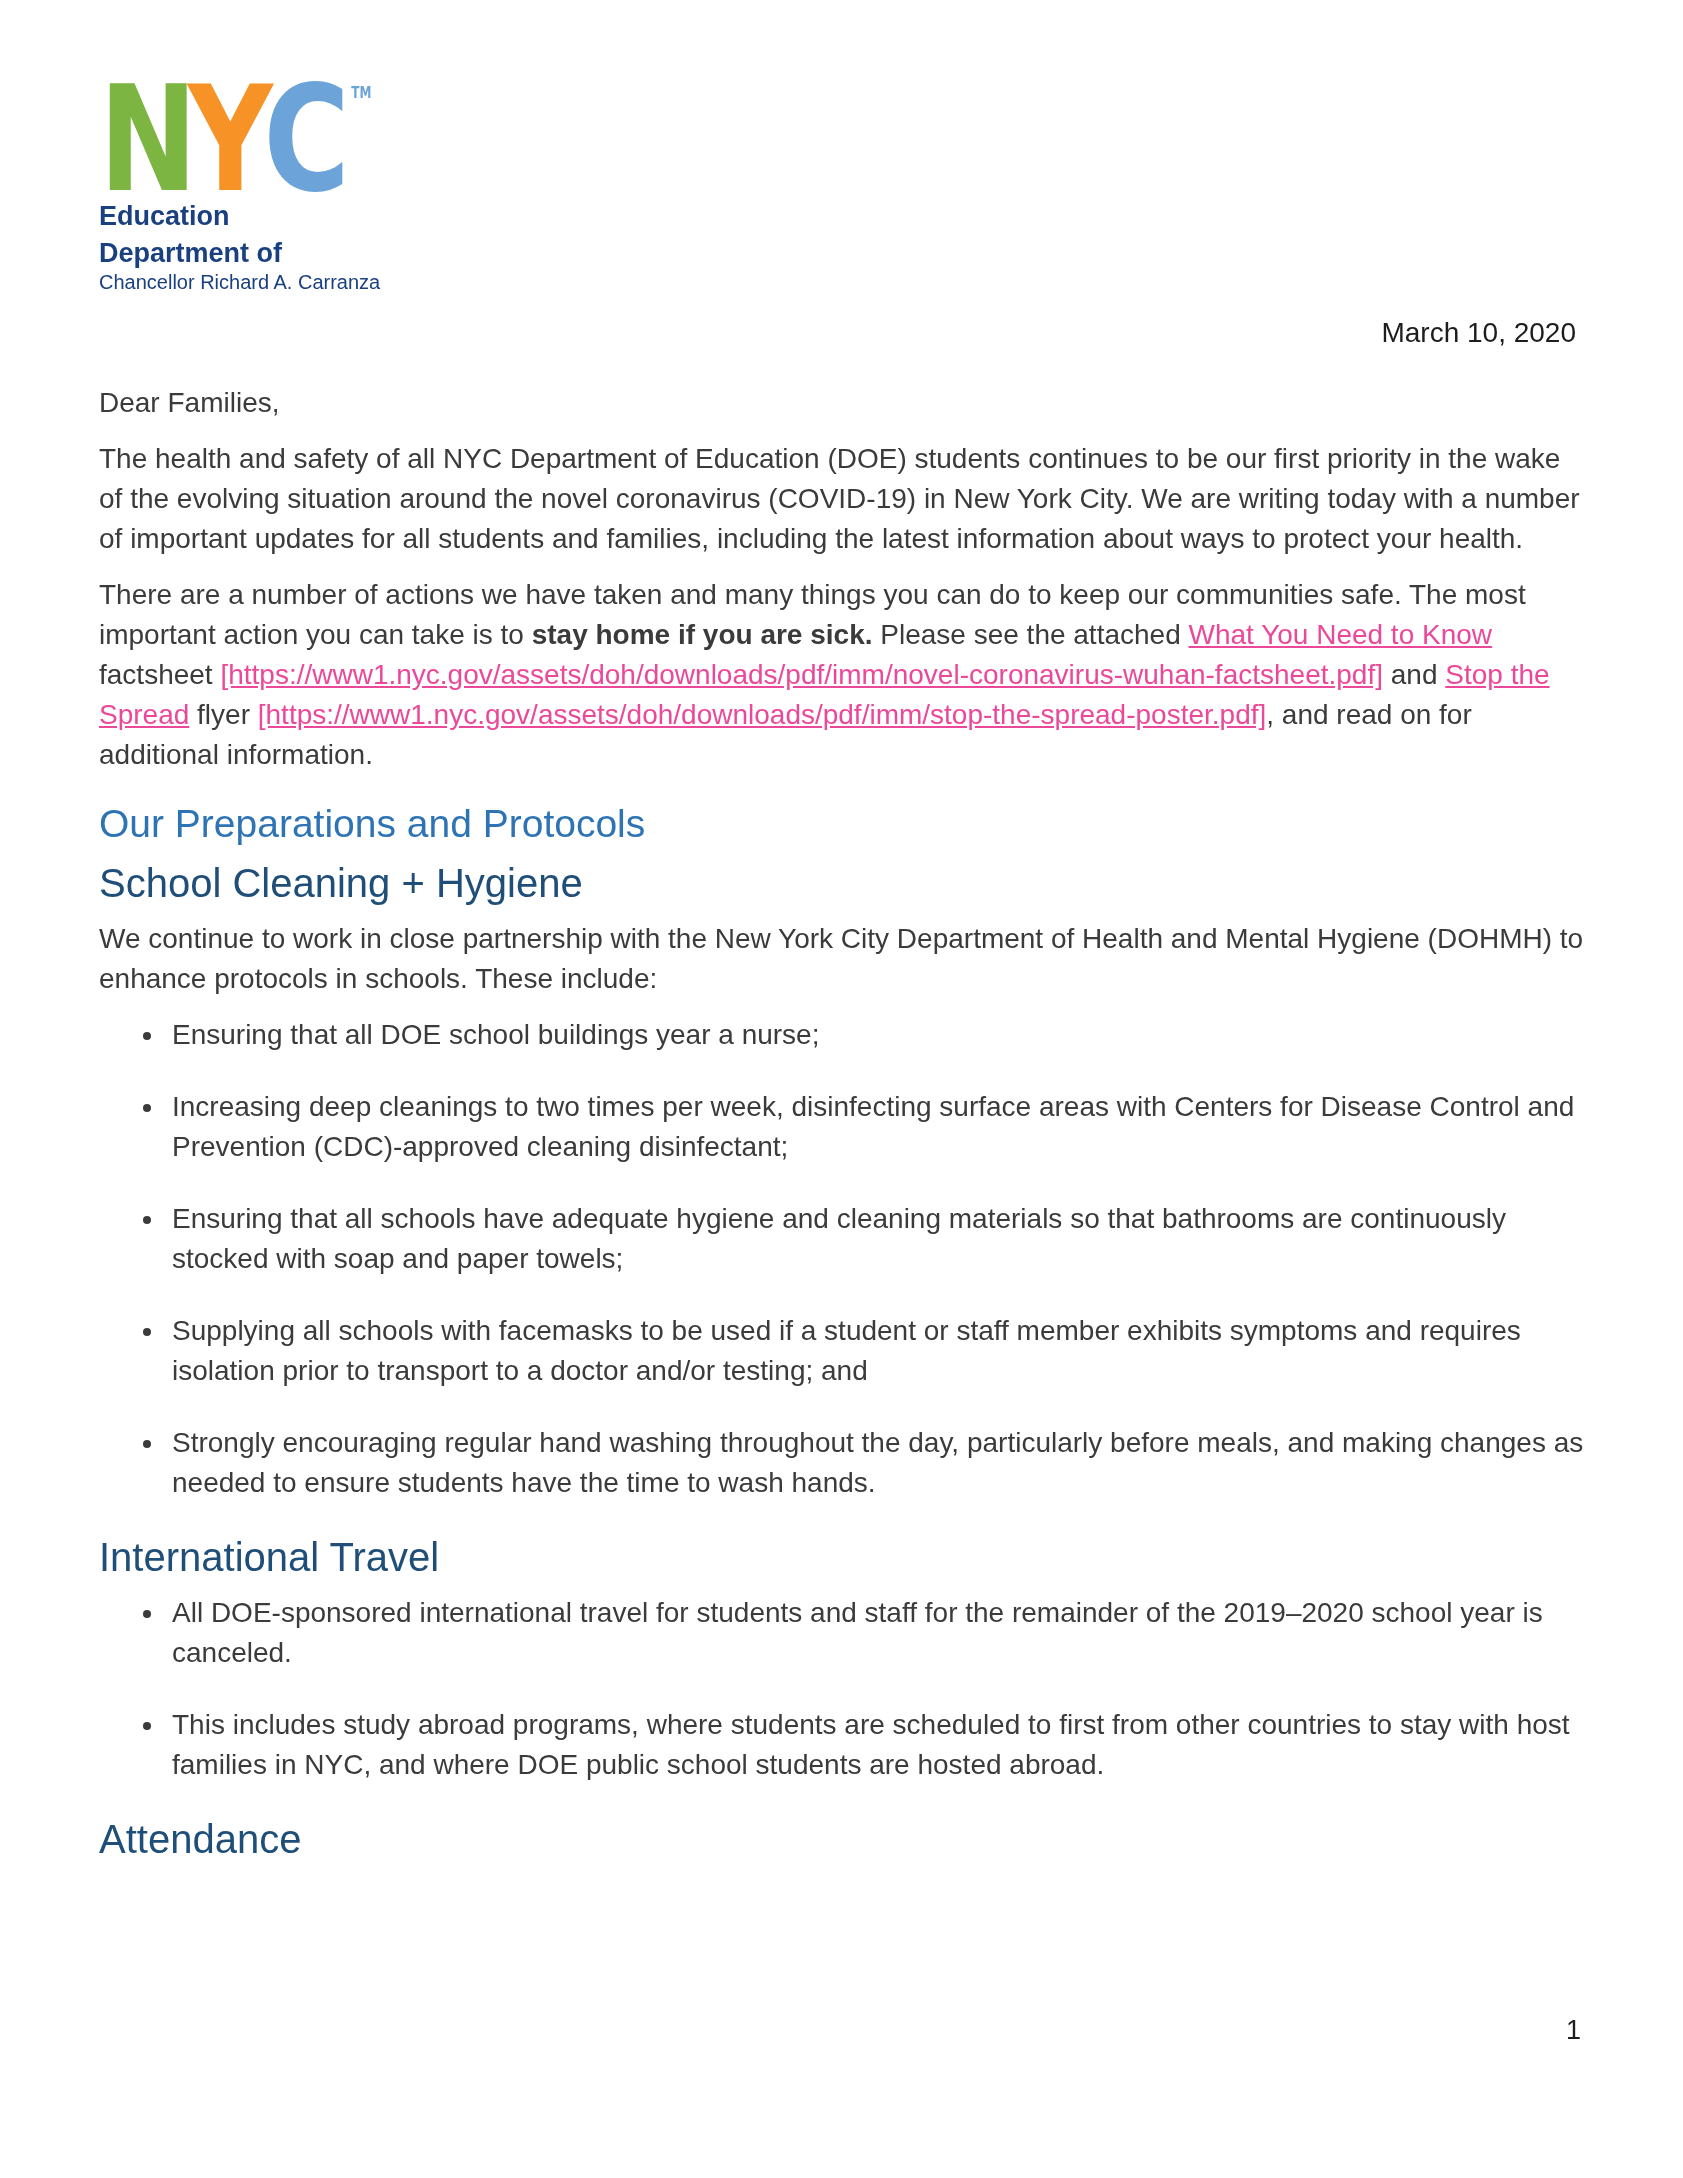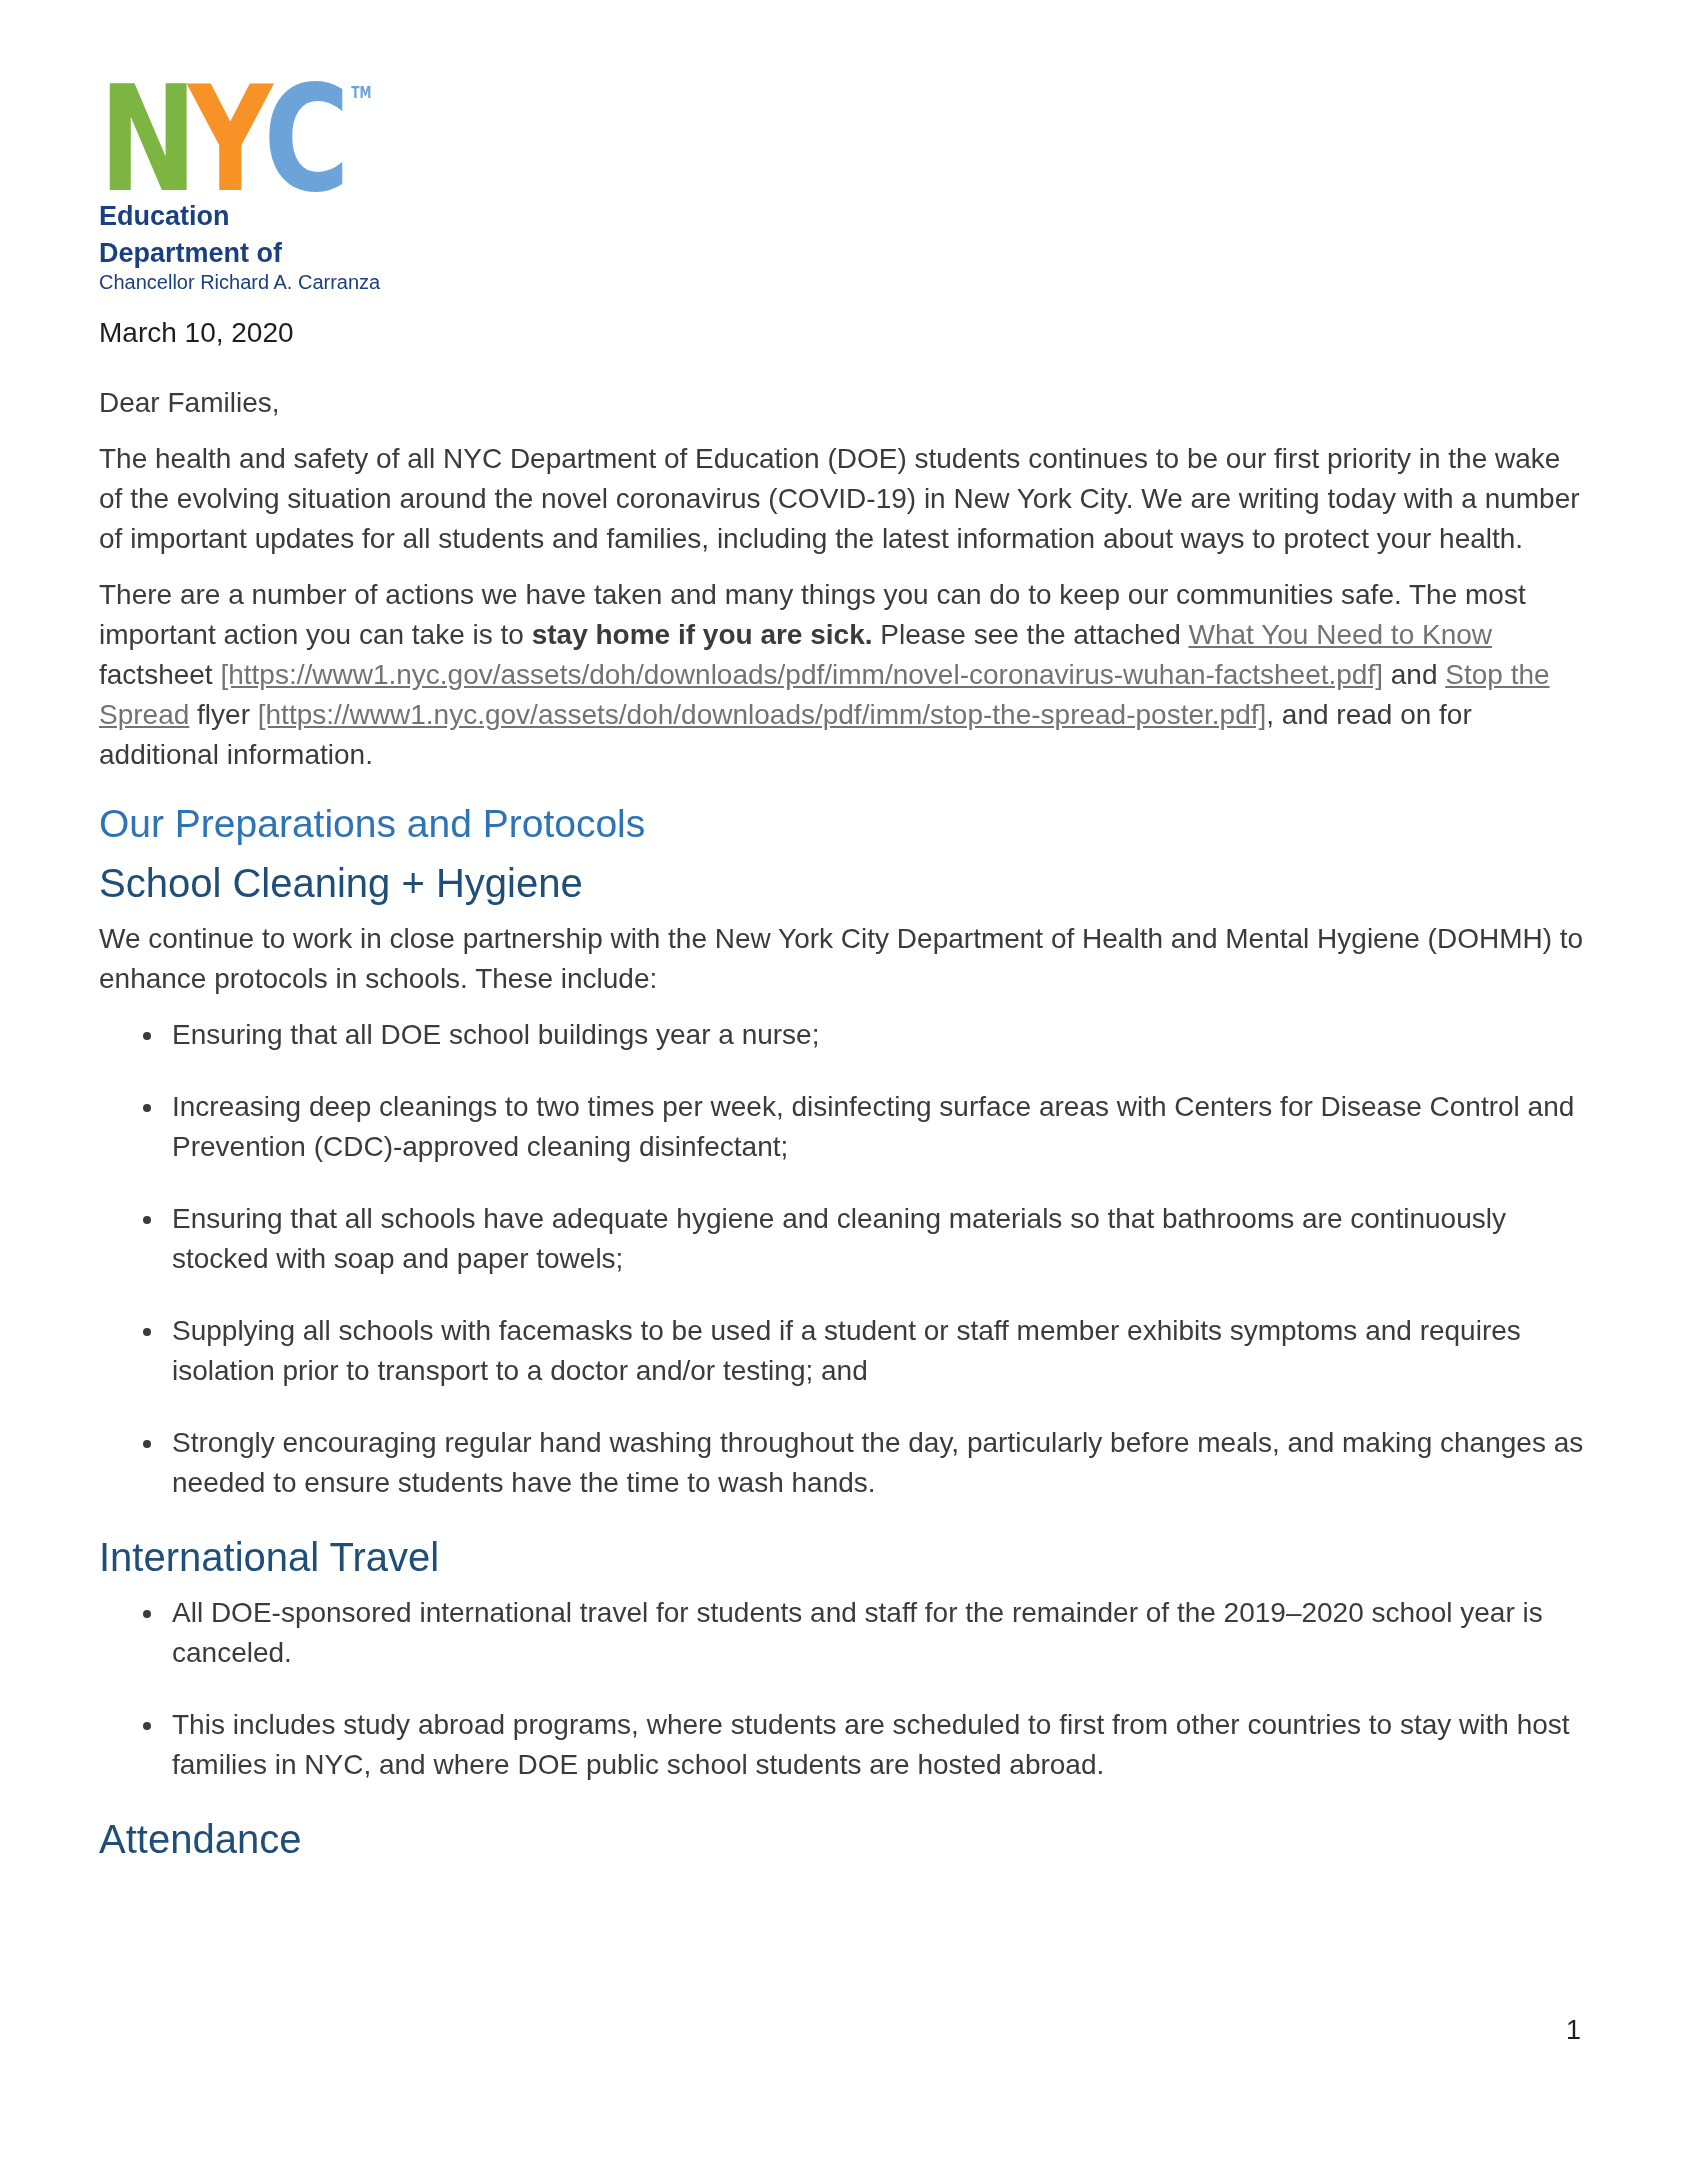--- a/index.html
+++ b/index.html
@@ -48,24 +48,24 @@
     color: #1A4080;
     margin-top: 6px;
   }
   .logo-chancellor {
     font-size: 20px;
     line-height: 26px;
     color: #1A4080;
   }
 
   
-  .date-line { color: #1D1D1D; margin: 0 8px 30px 0; }
+  .date-line { text-align: right; color: #1D1D1D; margin: 0 8px 30px 0; }
   p.body-para { margin: 0 0 16px 0; }
   .bold-inline { font-weight: bold; }
-  a.doc-link, .doc-link { color: #737373; text-decoration: underline; cursor: pointer; }
+  a.doc-link, .doc-link { color: #ec4899; text-decoration: underline; cursor: pointer; }
 
   h1.main-heading {
     font-weight: 400;
     font-size: 39px;
     line-height: 46px;
     color: #2E74B5;
     margin: 26px 0 16px 0;
   }
   h2.sub-heading {
     font-weight: 400;

